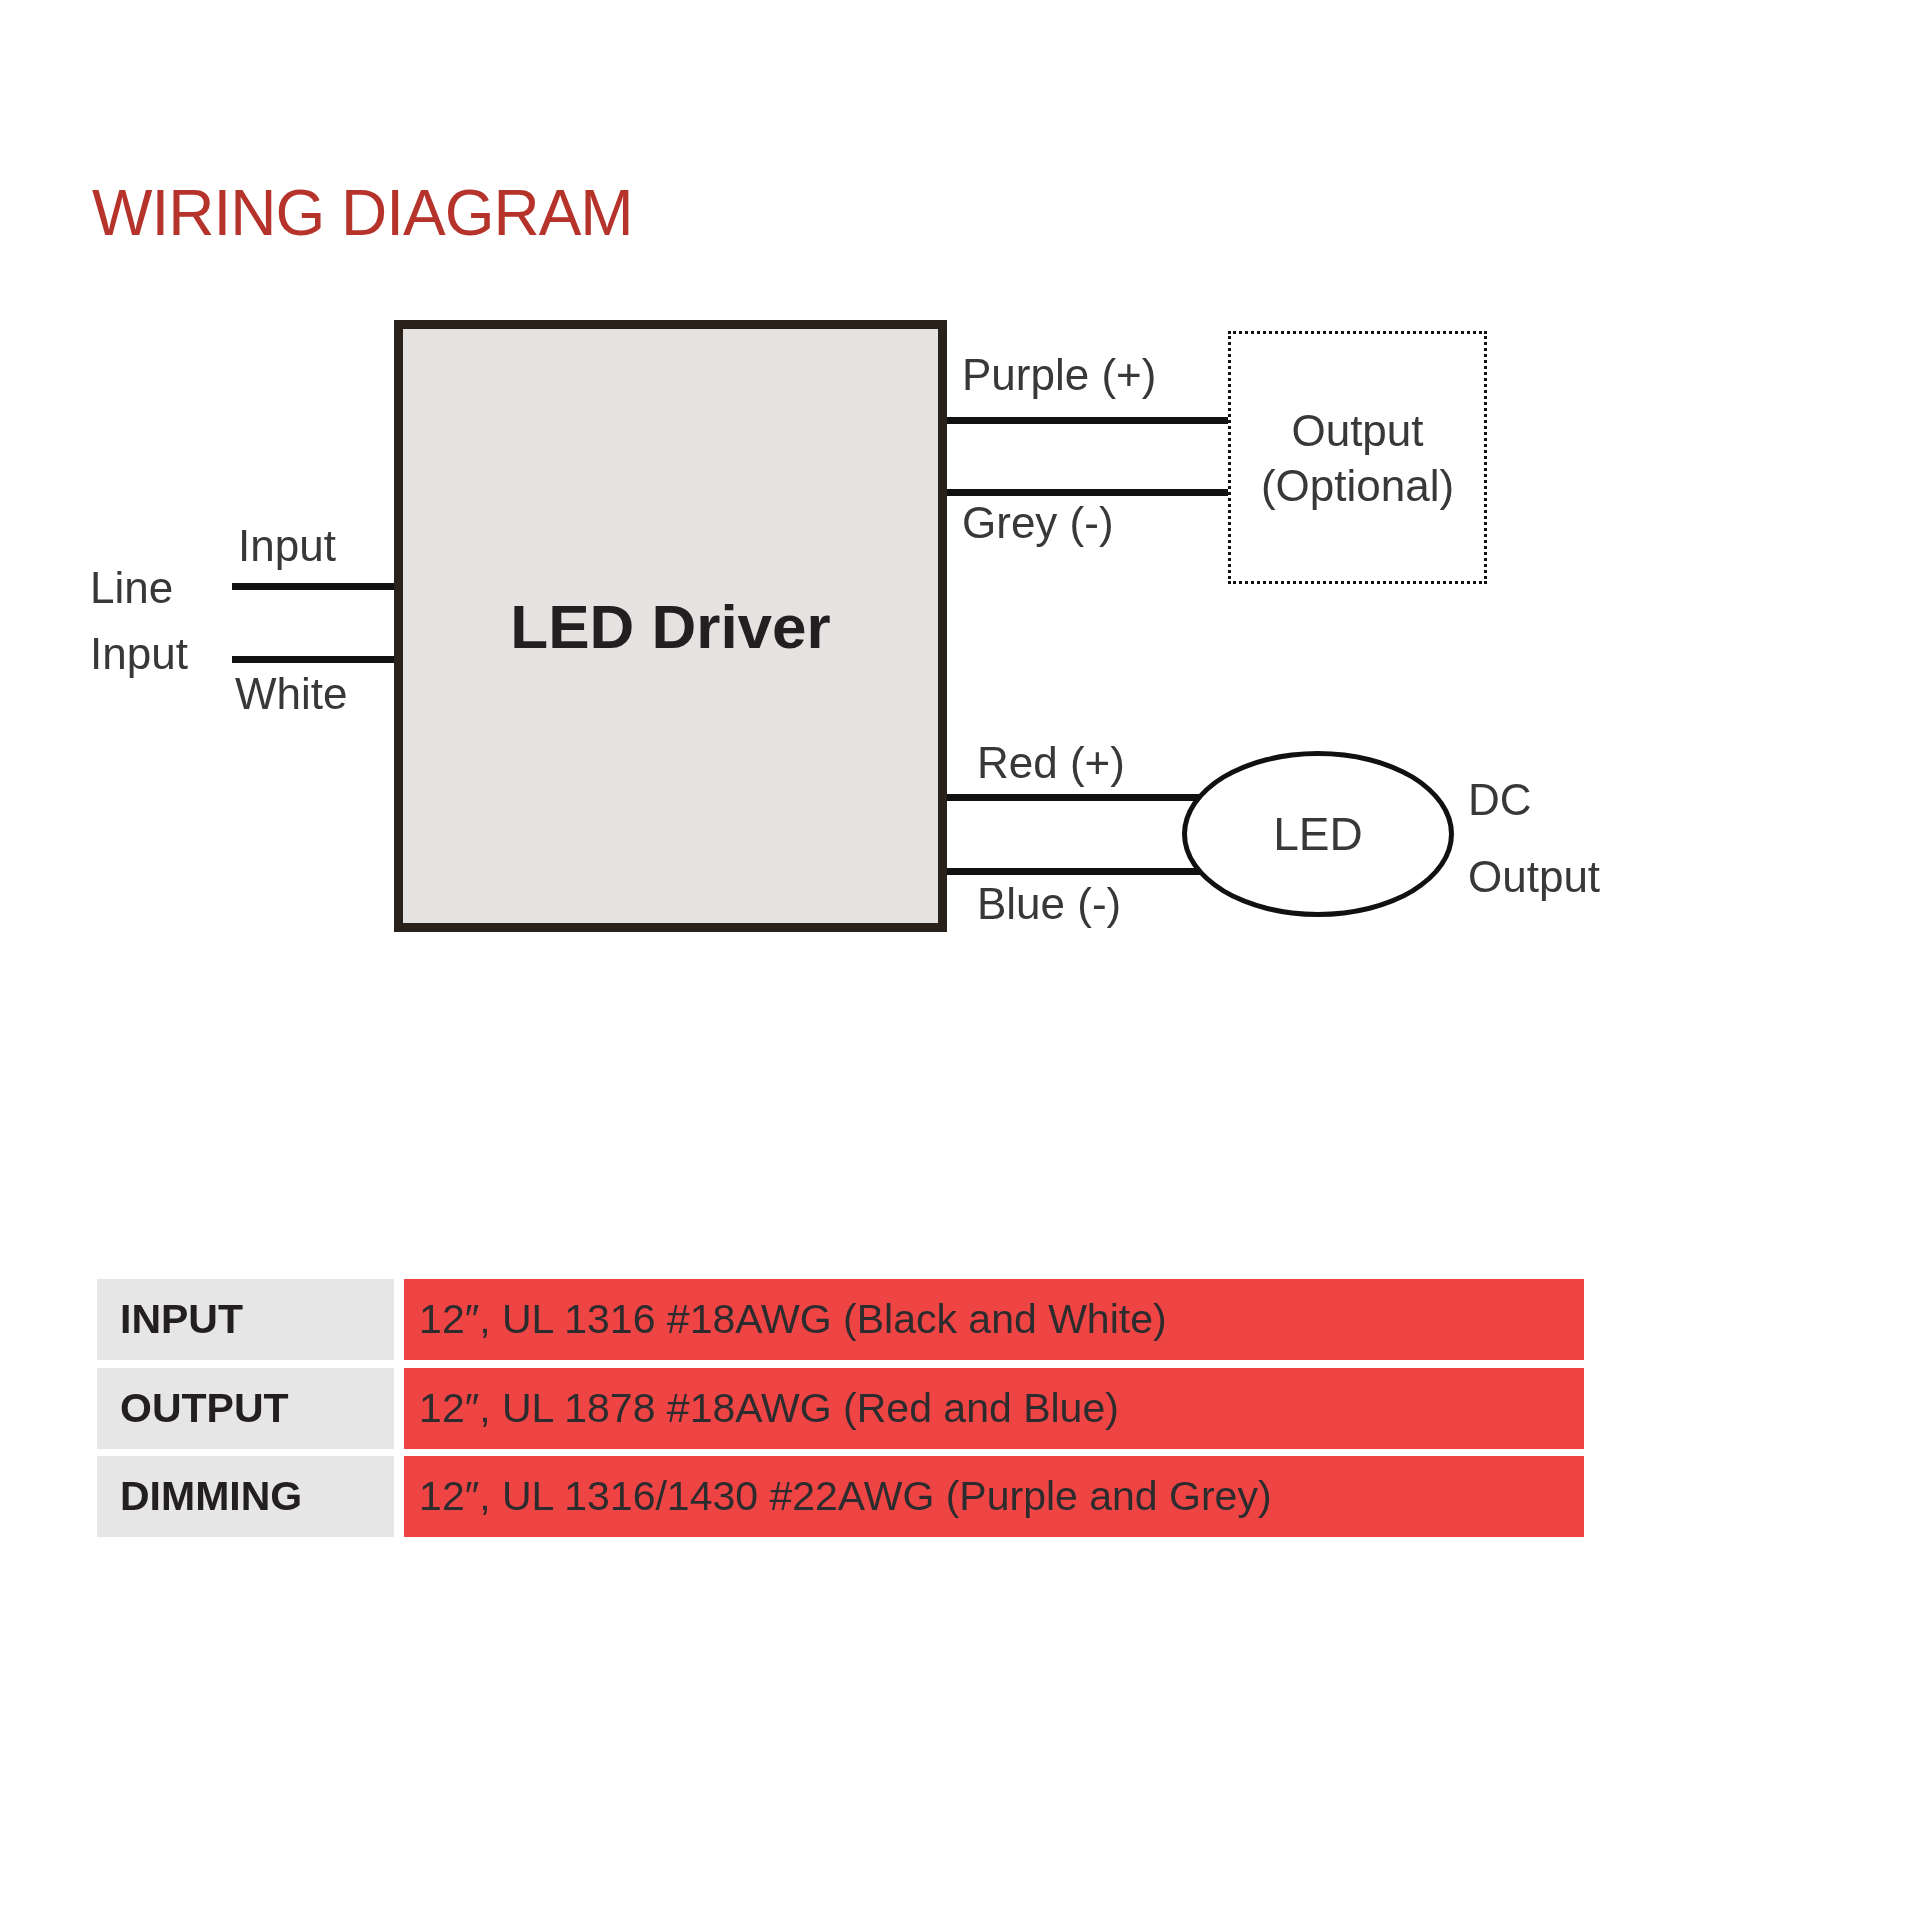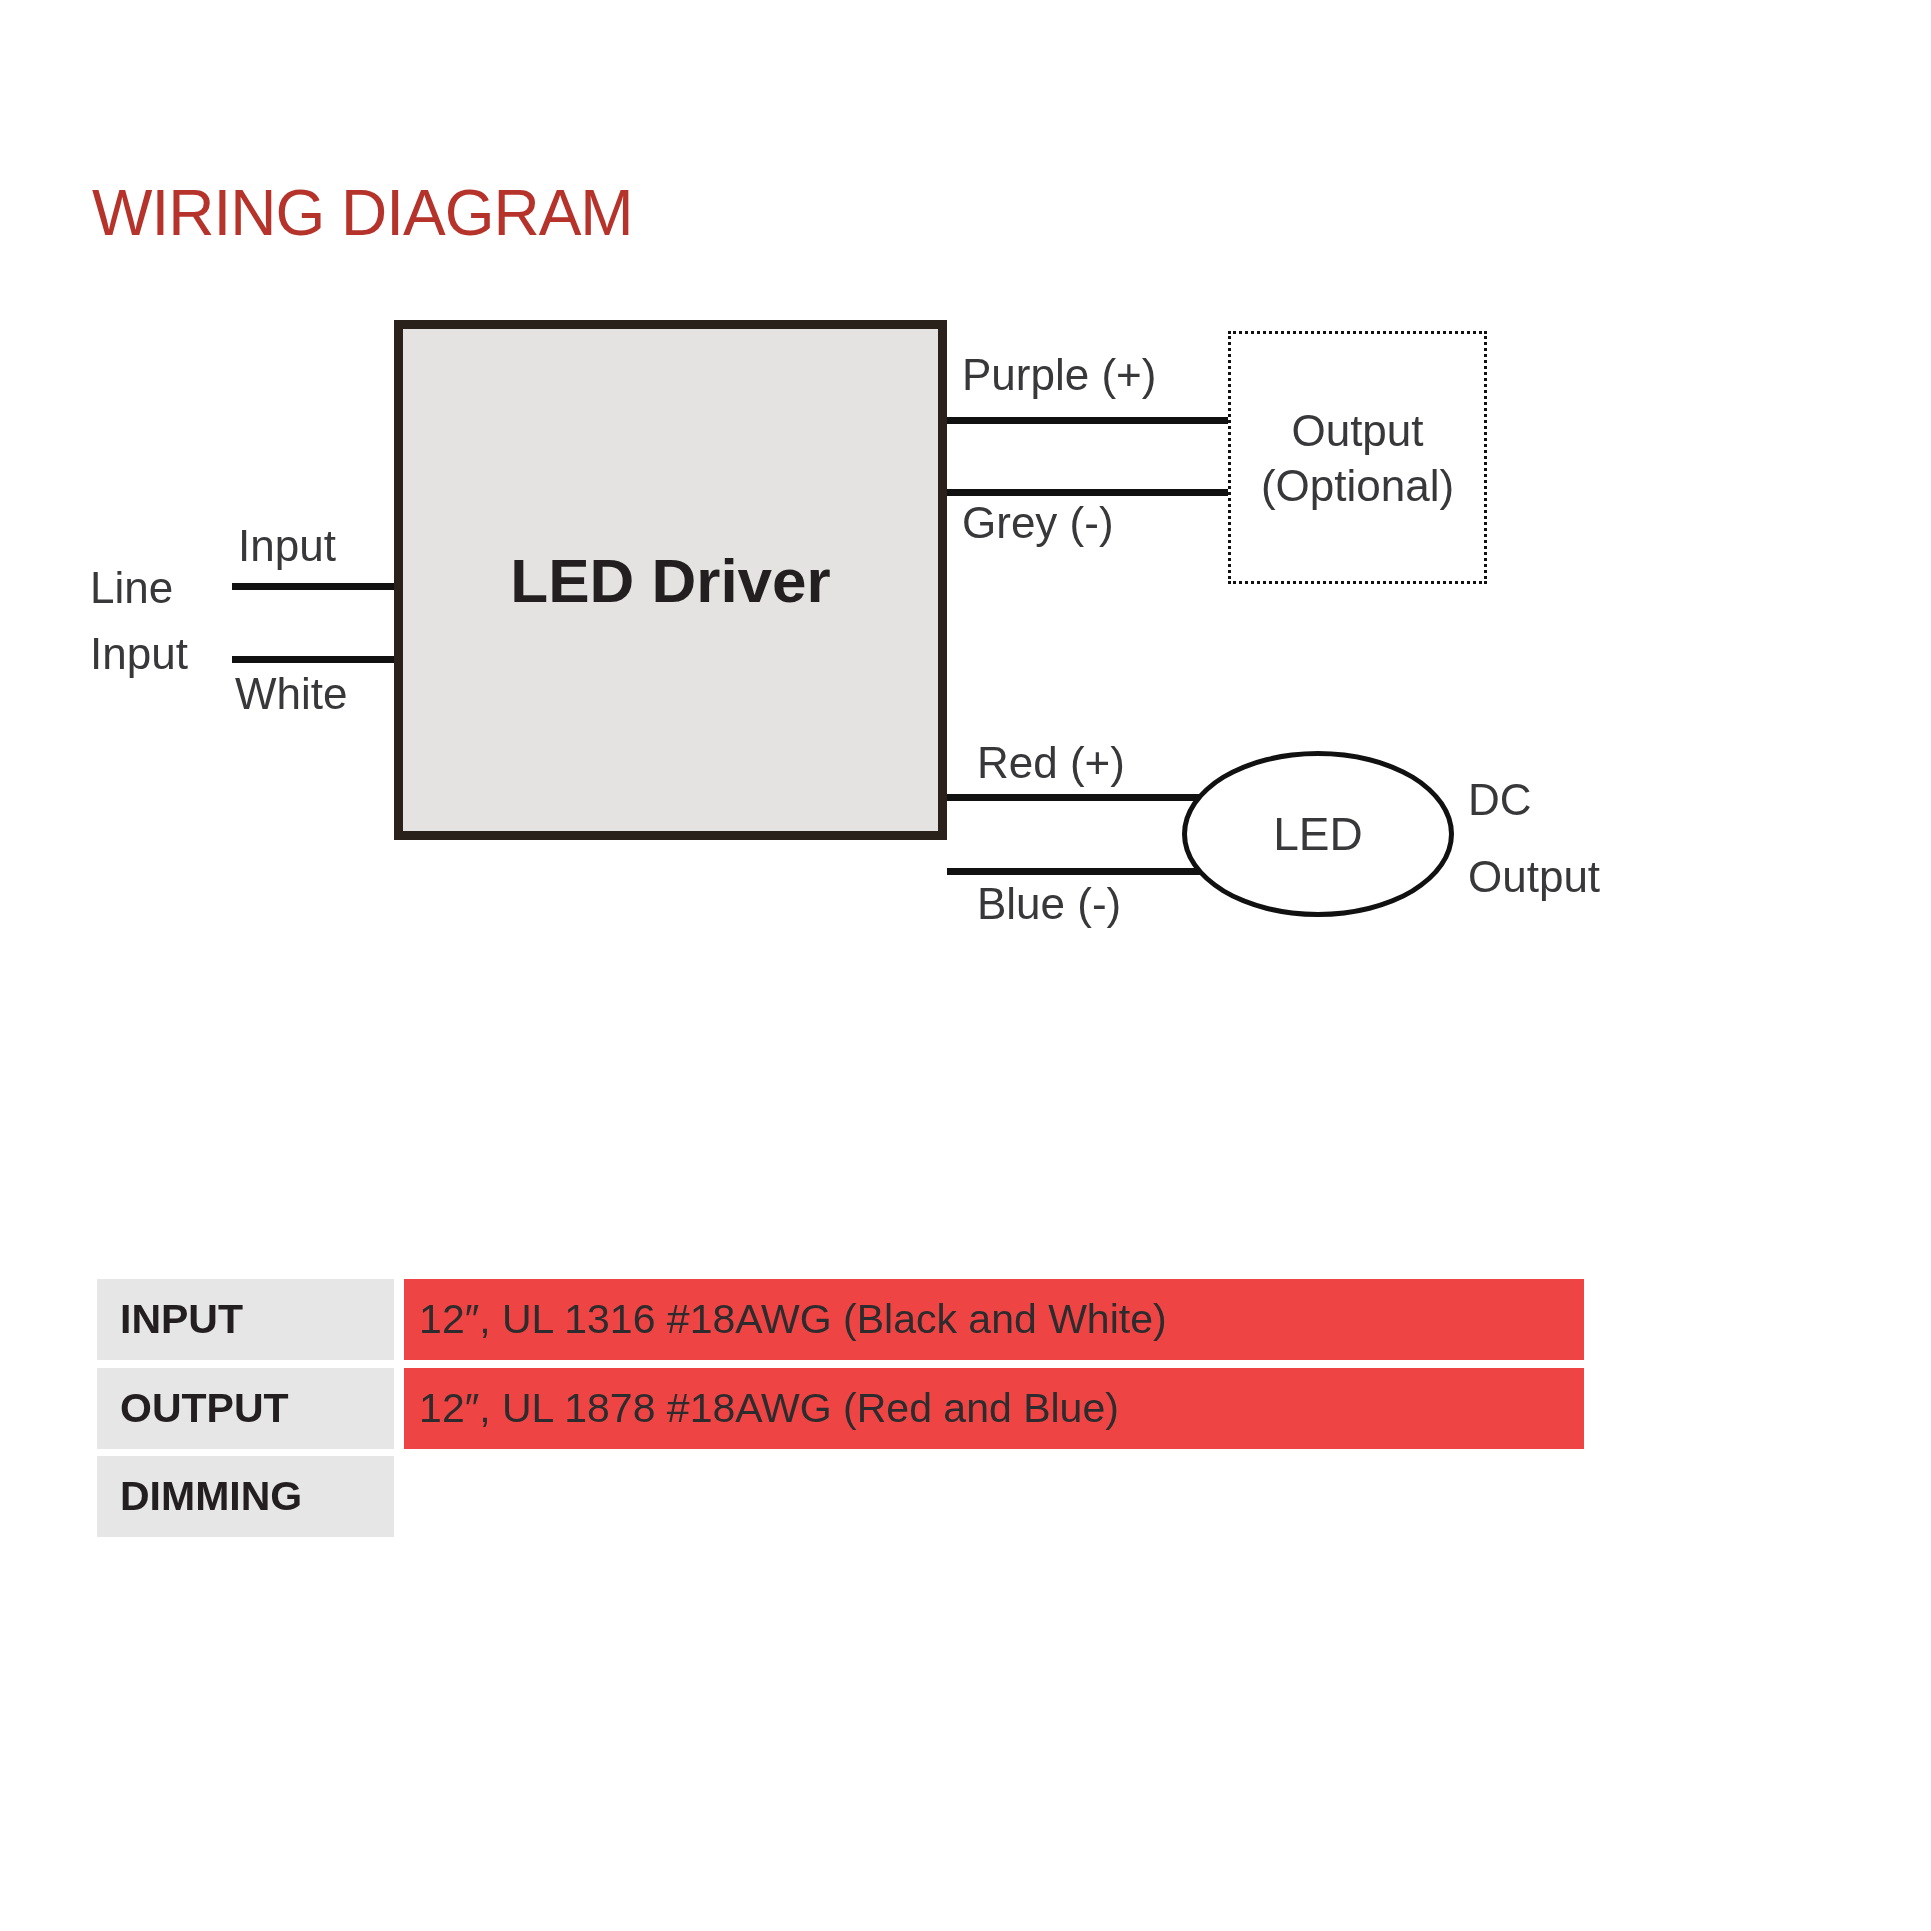--- a/index.html
+++ b/index.html
@@ -9,21 +9,21 @@
   }
   .section-title{
     position:absolute;font-size:64px;font-weight:normal;letter-spacing:-1px;
     color:#b5332a;white-space:nowrap;
   }
   #title-diagram{left:92px;top:176px;}
   #title-specs{left:92px;top:1156px;}
 
   
   .driver-box{
-    position:absolute;left:394px;top:320px;width:553px;height:520px;
+    position:absolute;left:394px;top:320px;width:553px;height:612px;
     box-sizing:border-box;border:9.7px solid #2b211b;background:#e4e3e1;
     display:flex;align-items:center;justify-content:center;
   }
   .driver-box .driver-label{
     font-size:62px;font-weight:bold;color:#231f20;letter-spacing:0px;white-space:nowrap;
   }
 
   
   .wire{position:absolute;height:6.8px;background:#111;}
   #wire-black {left:232px;top:583px;width:162px;}
@@ -130,17 +130,18 @@
     <div class="spec-row">
       <div class="spec-label">INPUT</div>
       <div class="spec-value">12″, UL 1316 #18AWG (Black and White)</div>
     </div>
     <div class="spec-row">
       <div class="spec-label">OUTPUT</div>
       <div class="spec-value">12″, UL 1878 #18AWG (Red and Blue)</div>
     </div>
     <div class="spec-row">
       <div class="spec-label">DIMMING</div>
+      <div class="spec-value">12″, UL 1316/1430 #22AWG (Purple and Grey)</div>
     </div>
   </div>
 
 </div>
 
 
 </body></html>

